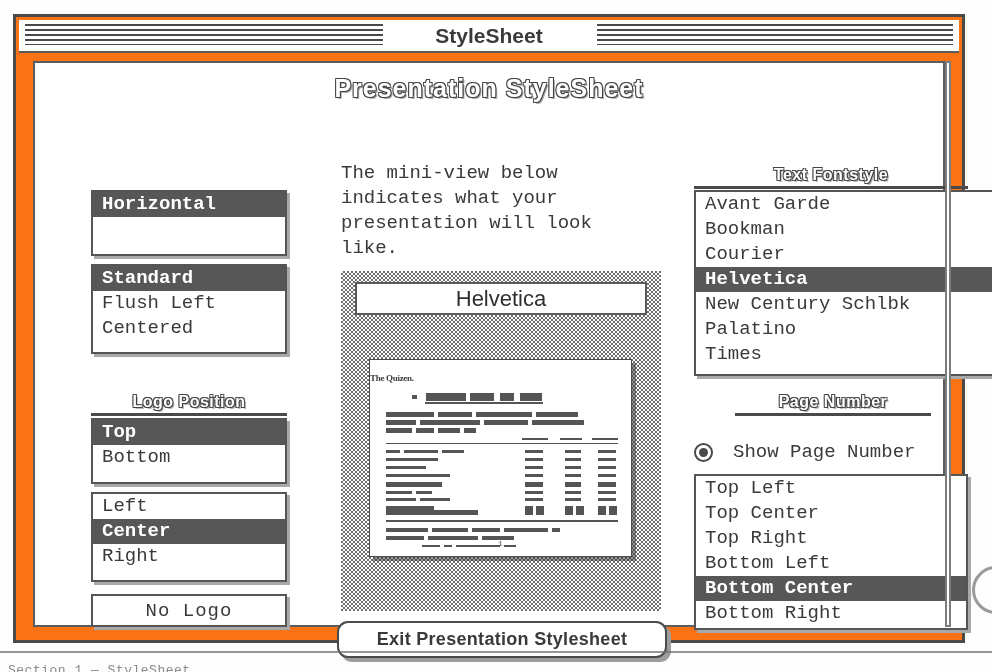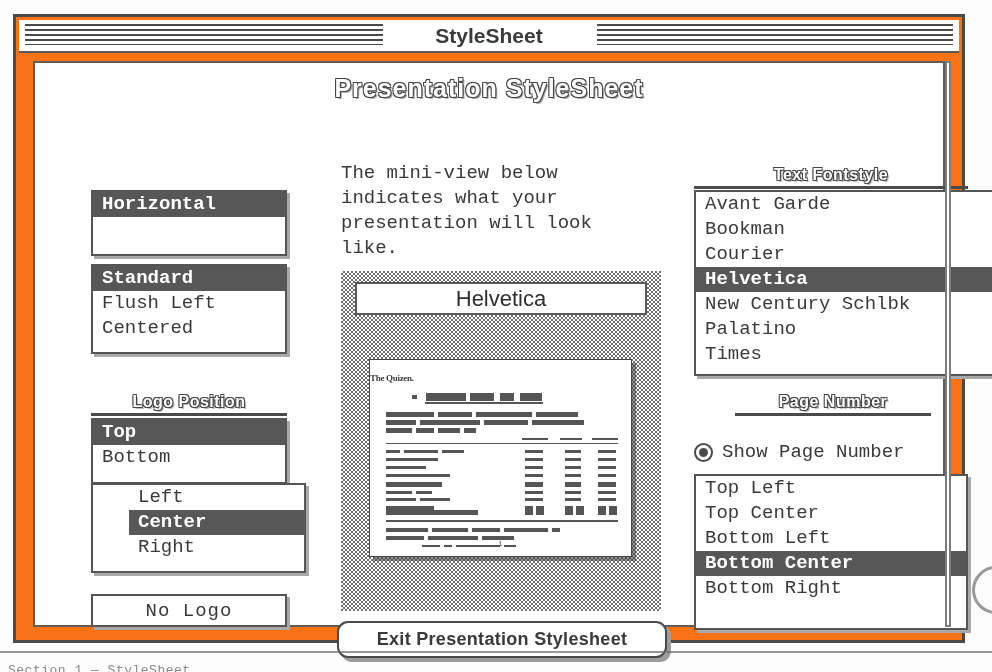--- a/index.html
+++ b/index.html
@@ -110,21 +110,21 @@
   #exit-btn{position:absolute;left:302px;top:558px;width:330px;height:37px;
     background:#ffffff;border:2px solid #4a4a4a;border-radius:11px;
     box-sizing:border-box;box-shadow:4px 4px 0 #9d9d9d;
     display:flex;align-items:center;justify-content:center;
     font-family:"Liberation Sans","DejaVu Sans",sans-serif;
     font-weight:bold;font-size:18px;color:#3a3a3a;letter-spacing:.3px;
     cursor:pointer;}
 
   
   #radio-row{position:absolute;left:659px;top:378px;display:flex;
-    align-items:center;gap:9px;}
+    align-items:center;gap:20px;}
   .radio{width:19px;height:19px;border:2px solid #4a4a4a;border-radius:50%;
     box-sizing:border-box;background:#ffffff;position:relative;flex:none;}
   .radio.on::after{content:"";position:absolute;left:3px;top:3px;
     width:9px;height:9px;border-radius:50%;background:#4a4a4a;}
   #radio-label{font-size:19px;color:#3a3a3a;}
 </style>
 </head>
 <body>
 
 <div id="scan-page">
@@ -157,21 +157,21 @@
         <div class="row">Centered</div>
       </div>
 
       <div class="sec-head" style="left:56px;top:330px;width:196px;">Logo Position</div>
 
       <div class="listbox" style="left:56px;top:355px;width:196px;height:66px;">
         <div class="row sel">Top</div>
         <div class="row">Bottom</div>
       </div>
 
-      <div class="listbox" style="left:56px;top:420px;width:215px;height:90px;padding-left:36px;">
+      <div class="listbox" style="left:56px;top:429px;width:196px;height:90px;">
         <div class="row">Left</div>
         <div class="row sel">Center</div>
         <div class="row">Right</div>
       </div>
 
       <div class="pushbox" style="left:56px;top:531px;width:196px;height:33px;">No Logo</div>
 
       <div id="instructions">The mini-view below indicates what your presentation will look like.</div>
 
       <div id="miniview">
@@ -290,20 +290,21 @@
       <div class="sec-head" style="left:700px;top:330px;width:196px;">Page Number</div>
 
       <div id="radio-row">
         <div class="radio on"></div>
         <div id="radio-label">Show Page Number</div>
       </div>
 
       <div class="listbox" style="left:659px;top:411px;width:274px;height:156px;">
         <div class="row">Top Left</div>
         <div class="row">Top Center</div>
+        <div class="row">Top Right</div>
         <div class="row">Bottom Left</div>
         <div class="row sel">Bottom Center</div>
         <div class="row">Bottom Right</div>
       </div>
 
       <div id="inner-scroll"></div>
     </div>
   </div>
 
   <div id="bottom-rule"></div>

